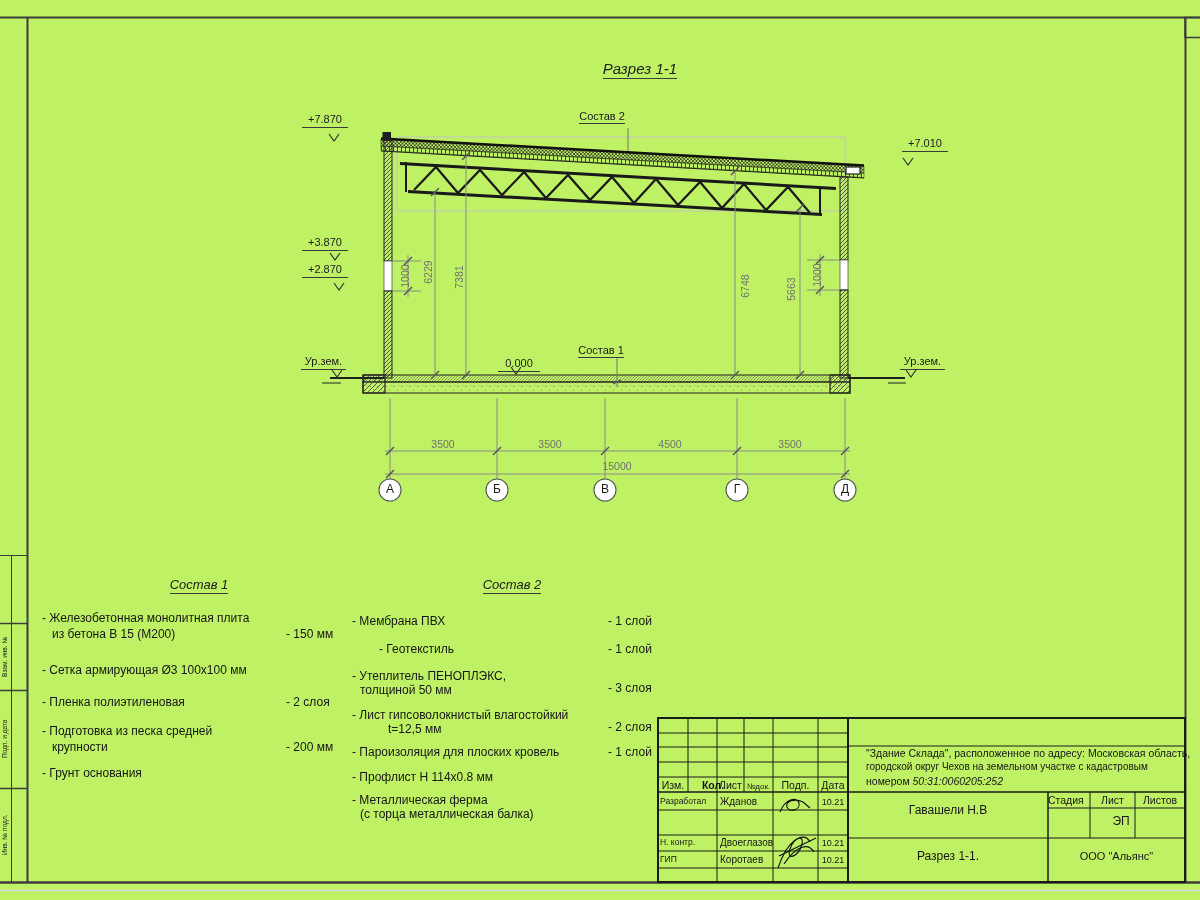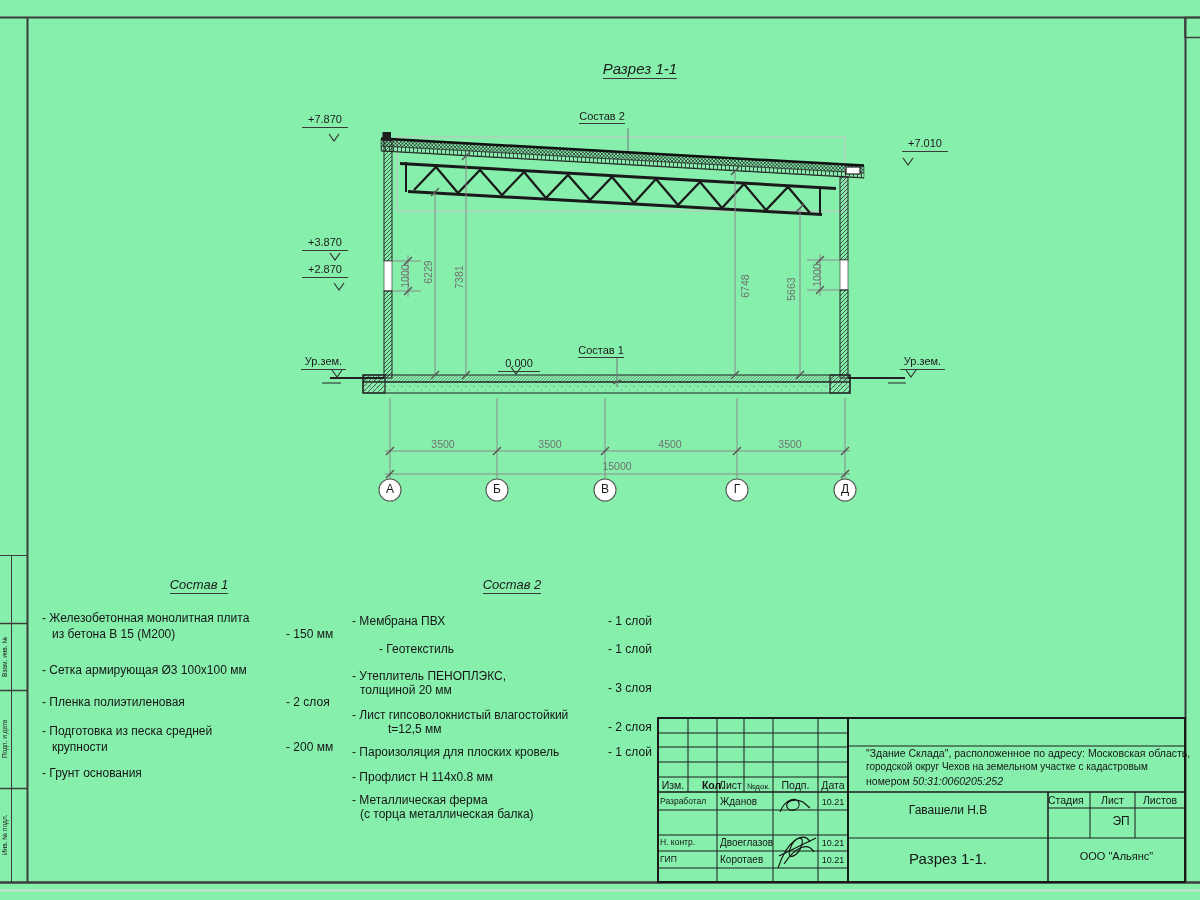--- a/index.html
+++ b/index.html
@@ -1,16 +1,16 @@
 <!DOCTYPE html>
 <html><head>
 <meta charset="utf-8">
 <style>
   html,body{margin:0;padding:0;background:#fff;}
-  .page{position:relative;width:1200px;height:900px;background:#86efac;overflow:hidden;
+  .page{position:relative;width:1200px;height:900px;background:#bef264;overflow:hidden;
         font-family:"Liberation Sans",sans-serif;}
   svg.linework{position:absolute;left:0;top:0;}
   .t{position:absolute;color:#1c1c1c;white-space:nowrap;font-family:"Liberation Sans",sans-serif;line-height:1.15;}
   .c{text-align:center;}
   .it{font-style:italic;}
   .u{border-bottom:1px solid #3a3a3a;padding-bottom:1px;}
   .dimtxt{color:#707070;font-size:10.5px;}
   .elev{font-size:11px;}
   .v{transform:rotate(-90deg);}
   .lst{font-size:12px;color:#161616;}
@@ -255,21 +255,21 @@
   <div class="t lst" style="left:42px;top:767px;">- Грунт основания</div>
 
   <div class="t c it" style="left:470px;top:578px;width:84px;font-size:13px;">
     <span class="u">Состав 2</span>
   </div>
   <div class="t lst" style="left:352px;top:615px;">- Мембрана ПВХ</div>
   <div class="t lst" style="left:608px;top:615px;">- 1 слой</div>
   <div class="t lst" style="left:352px;top:643px;margin-left:27px;">- Геотекстиль</div>
   <div class="t lst" style="left:608px;top:643px;">- 1 слой</div>
   <div class="t lst" style="left:352px;top:670px;">- Утеплитель ПЕНОПЛЭКС,</div>
-  <div class="t lst" style="left:360px;top:684px;">толщиной 20 мм</div>
+  <div class="t lst" style="left:360px;top:684px;">толщиной 50 мм</div>
   <div class="t lst" style="left:608px;top:682px;">- 3 слоя</div>
   <div class="t lst" style="left:352px;top:709px;">- Лист гипсоволокнистый влагостойкий</div>
   <div class="t lst" style="left:356px;top:723px;margin-left:32px;">t=12,5 мм</div>
   <div class="t lst" style="left:608px;top:721px;">- 2 слоя</div>
   <div class="t lst" style="left:352px;top:746px;">- Пароизоляция для плоских кровель</div>
   <div class="t lst" style="left:608px;top:746px;">- 1 слой</div>
   <div class="t lst" style="left:352px;top:771px;">- Профлист Н 114x0.8 мм</div>
   <div class="t lst" style="left:352px;top:794px;">- Металлическая ферма</div>
   <div class="t lst" style="left:360px;top:808px;">(с торца металлическая балка)</div>
 
@@ -294,20 +294,20 @@
   <div class="t c tb" style="left:818px;top:838px;width:30px;font-size:9px;">10.21</div>
   <div class="t tb" style="left:660px;top:855px;font-size:8.5px;">ГИП</div>
   <div class="t tb" style="left:720px;top:854px;font-size:10px;">Коротаев</div>
   <div class="t c tb" style="left:818px;top:855px;width:30px;font-size:9px;">10.21</div>
 
   <div class="t c tb" style="left:850px;top:804px;width:196px;font-size:12px;">Гавашели Н.В</div>
   <div class="t c tb" style="left:1048px;top:794px;width:30px;font-size:10.5px;">Стадия</div>
   <div class="t c tb" style="left:1090px;top:794px;width:45px;font-size:10.5px;">Лист</div>
   <div class="t c tb" style="left:1135px;top:794px;width:50px;font-size:10.5px;">Листов</div>
   <div class="t c tb" style="left:1100px;top:815px;width:42px;font-size:12px;">ЭП</div>
-  <div class="t c tb" style="left:850px;top:850px;width:196px;font-size:15px;">Разрез 1-1.</div>
+  <div class="t c tb" style="left:850px;top:850px;width:196px;font-size:12px;">Разрез 1-1.</div>
   <div class="t c tb" style="left:1048px;top:850px;width:137px;font-size:11px;">ООО "Альянс"</div>
 
   <div class="t c v" style="left:-27px;top:653px;width:64px;font-size:6.5px;color:#222;">Взам. инв. №</div>
   <div class="t c v" style="left:-27px;top:735px;width:64px;font-size:6.5px;color:#222;">Подп. и дата</div>
   <div class="t c v" style="left:-27px;top:831px;width:64px;font-size:6.5px;color:#222;">Инв. № подл.</div>
 
 </div>
 
 </body></html>

